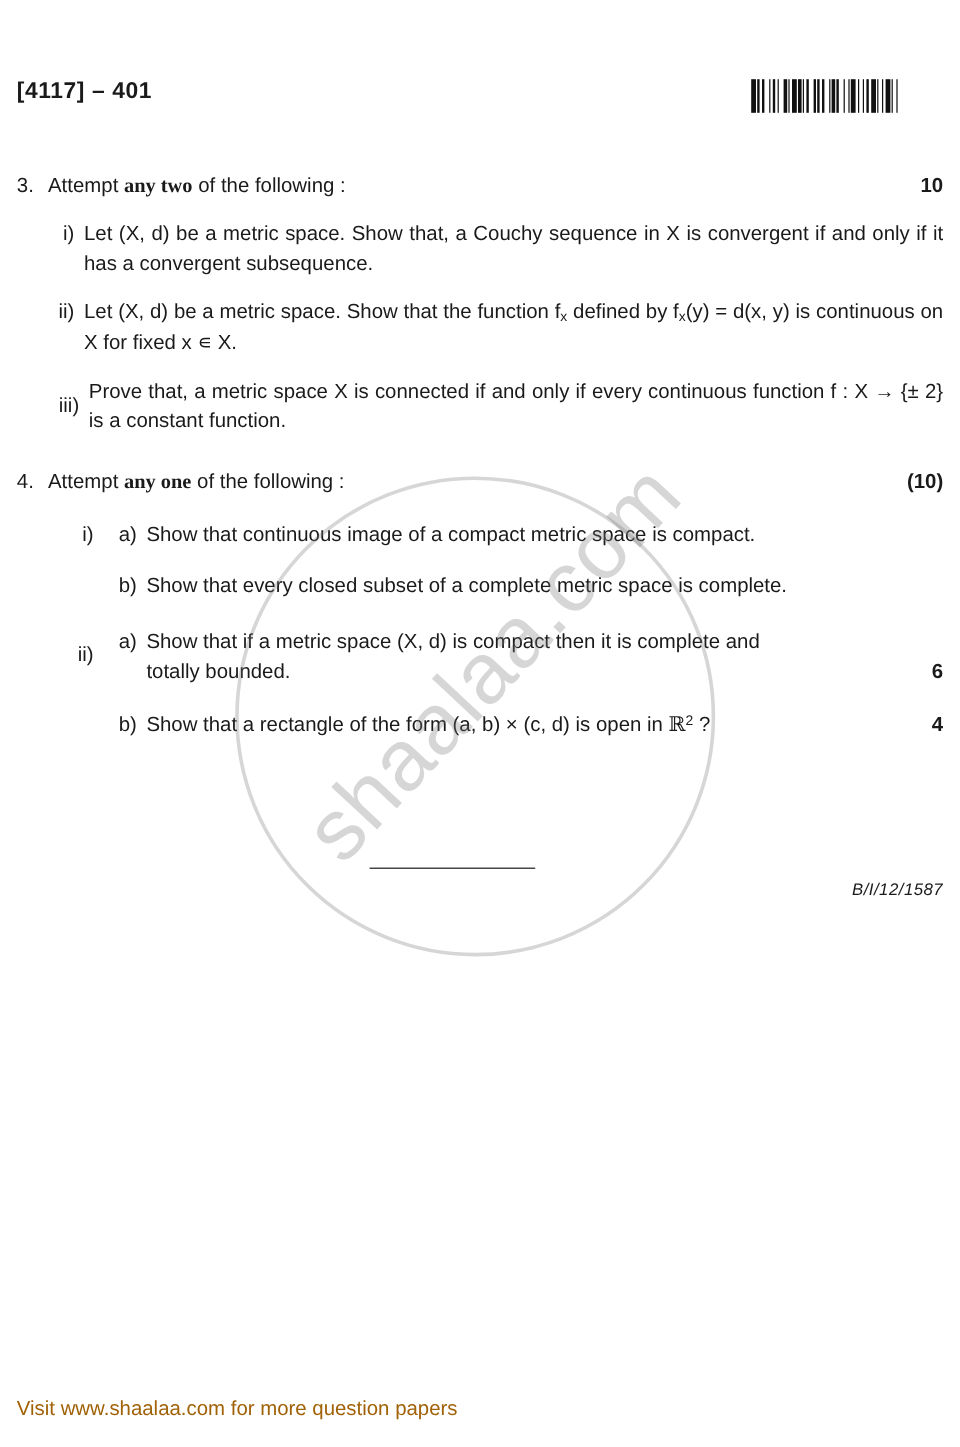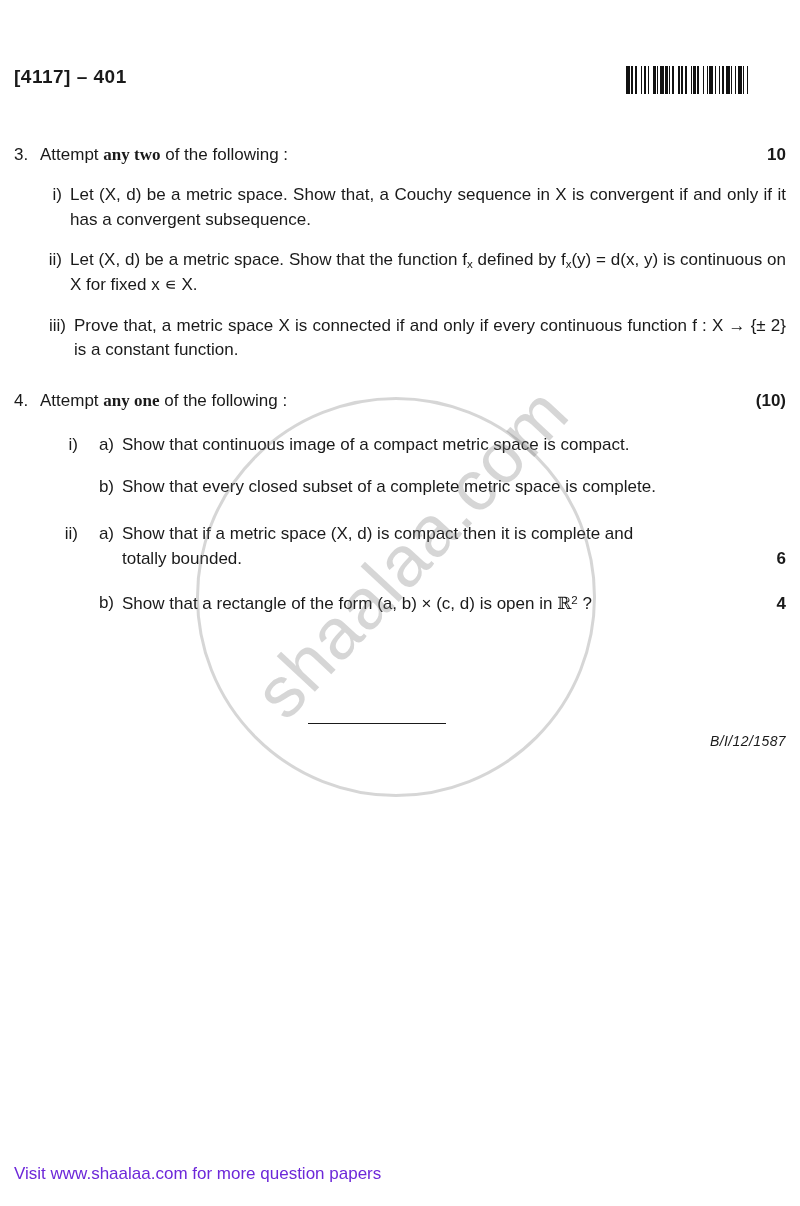--- a/index.html
+++ b/index.html
@@ -98,21 +98,21 @@
     text-align: right;
     padding-right: 8px;
   }
   .sub-body { flex: 1; }
 
   .justify { text-align: justify; text-align-last: left; }
 
   .indent-i   { margin-left: 20px; }
 
   .lab-w28 { width: 28px; }
-  .lab-w32 { width: 32px; }
+  .lab-w32 { width: 32px; margin-top: 11px; }
 
   .inline-marks {
     position: absolute;
     right: 0;
     bottom: 0;
     font-weight: bold;
     font-size: 17px;
   }
 
   sub { font-size: 0.68em; vertical-align: -0.25em; }
@@ -138,21 +138,21 @@
     font-size: 14px;
     font-style: italic;
     letter-spacing: 0.4px;
   }
 
   .site-footer {
     position: absolute;
     left: 14px;
     bottom: 22px;
     font-size: 17px;
-    color: #6d28d9;
+    color: #a16207;
   }
 
   
   .watermark {
     position: absolute;
     left: 196px;
     top: 372px;
     width: 412px;
     height: 472px;
     pointer-events: none;

